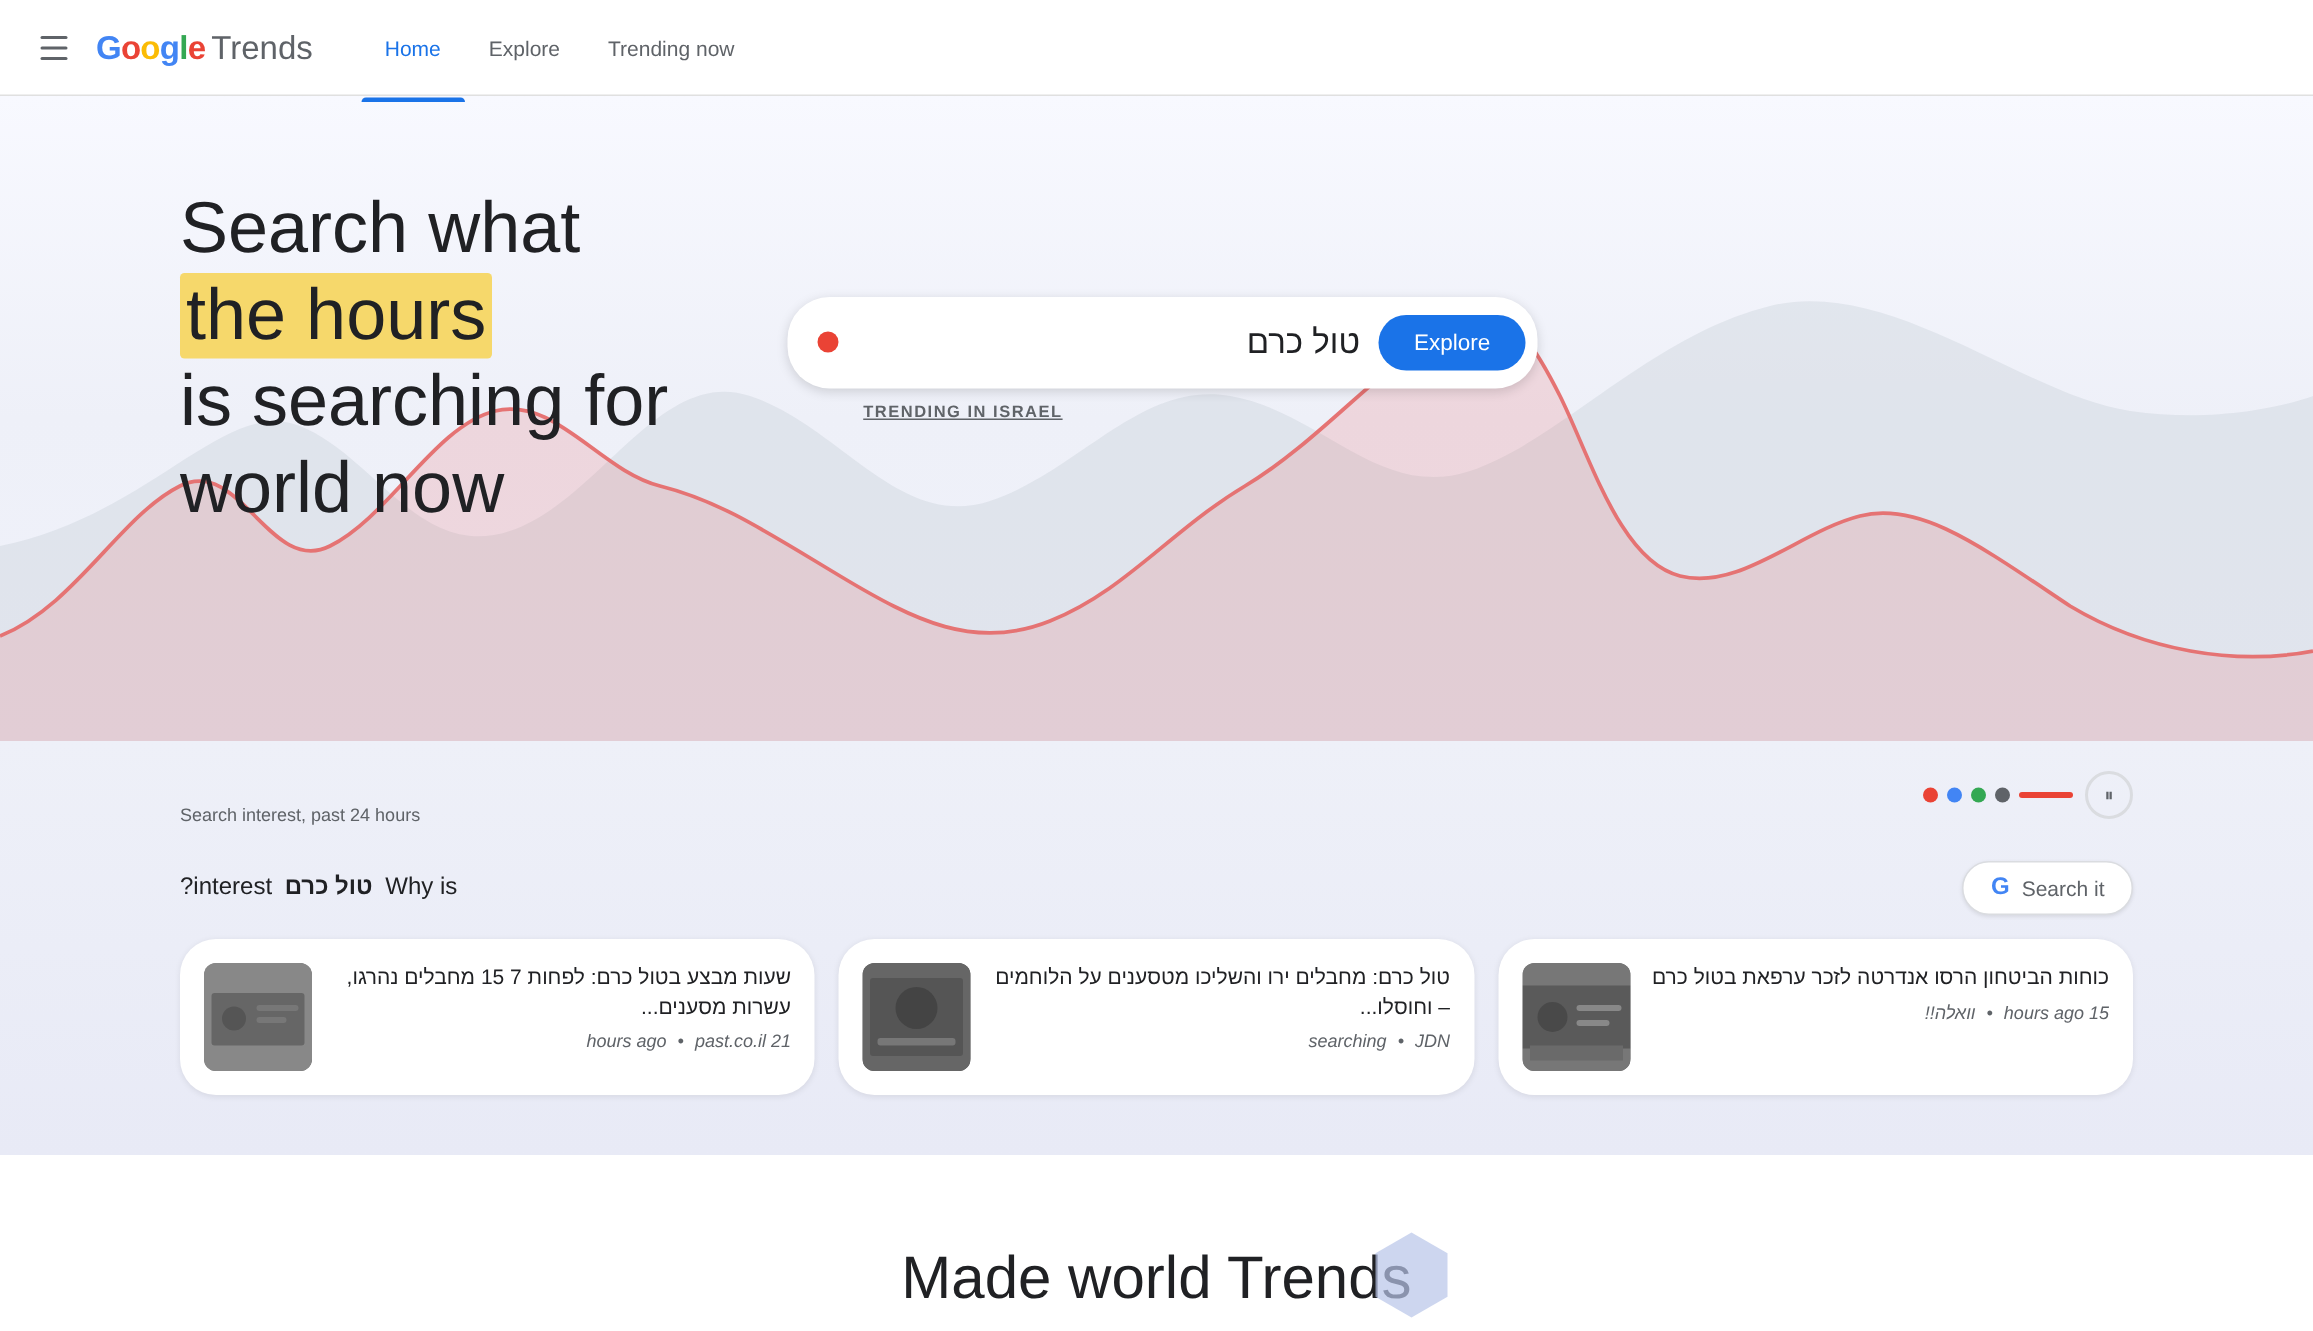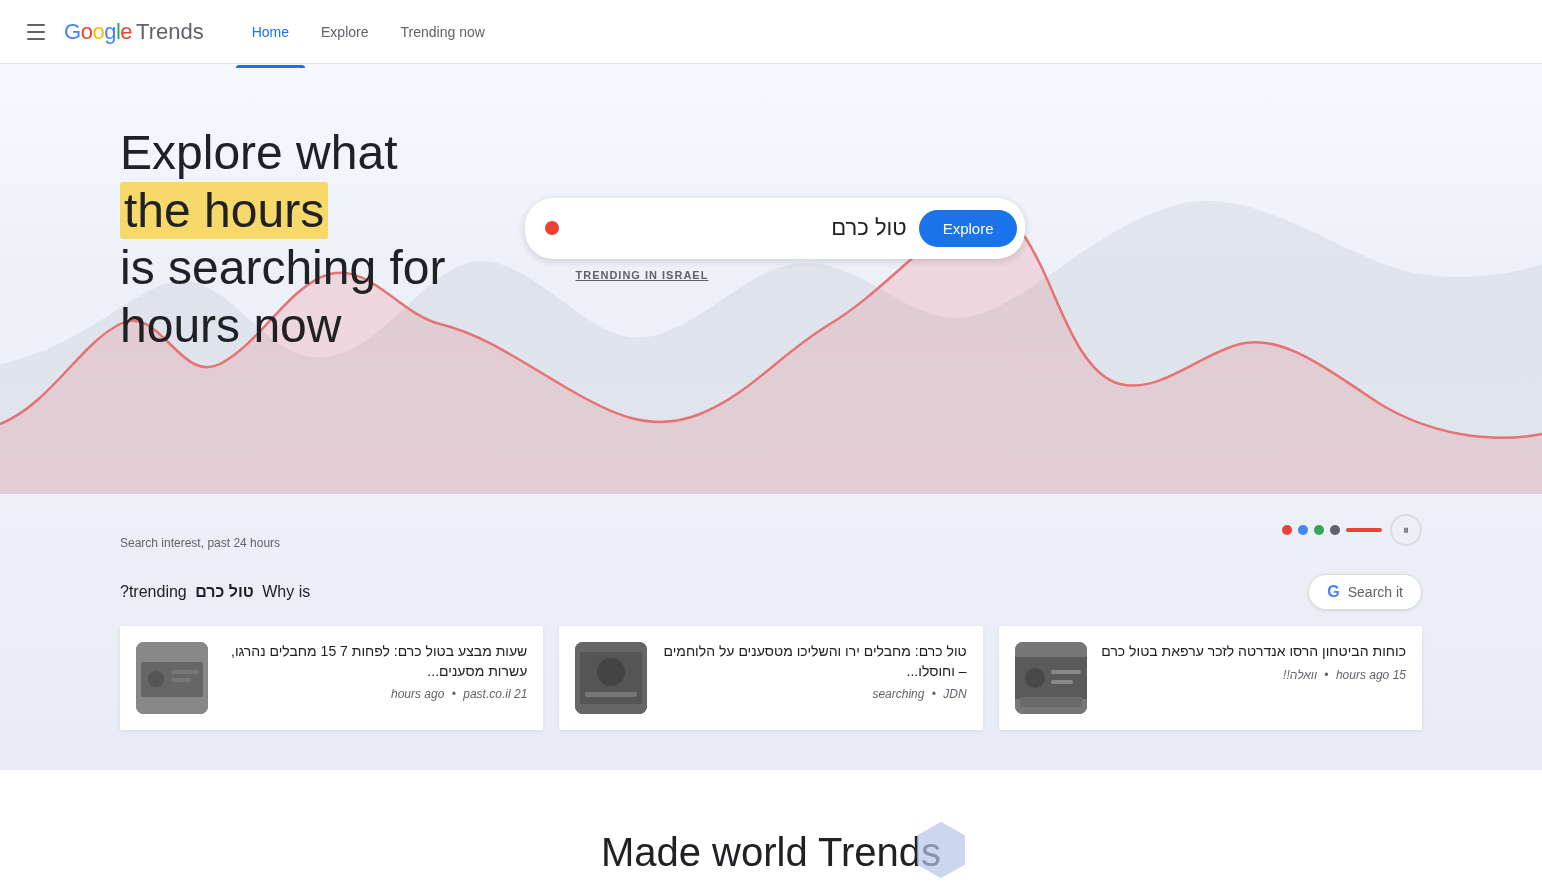--- a/index.html
+++ b/index.html
@@ -36,21 +36,21 @@
       border-radius: 1px;
     }
     .logo {
       display: flex;
       align-items: center;
       margin-right: 32px;
       text-decoration: none;
     }
     .logo-google {
       font-size: 22px;
-      font-weight: 400;
+      font-weight: 700;
       letter-spacing: -0.5px;
     }
     .logo-google .g-blue { color: #4285F4; }
     .logo-google .g-red { color: #EA4335; }
     .logo-google .g-yellow { color: #FBBC05; }
     .logo-google .g-green { color: #34A853; }
     .logo-trends {
       font-size: 22px;
       color: #5f6368;
       font-weight: 400;
@@ -248,21 +248,21 @@
       font-weight: 700;
     }
     .g-icon .gi-blue { color: #4285F4; }
 
     .news-cards {
       display: flex;
       gap: 16px;
     }
     .news-card {
       background: #fff;
-      border-radius: 2px;
+      border-radius: 24px;
       padding: 16px;
       flex: 1;
       display: flex;
       gap: 12px;
       align-items: flex-start;
       box-shadow: 0 1px 4px rgba(0,0,0,0.08);
       cursor: pointer;
     }
     .news-card-img {
       width: 72px;
@@ -362,24 +362,24 @@
     <path d="M0,300 C100,280 150,200 200,220 C250,240 280,310 340,290 C400,270 440,180 500,200 C560,220 600,290 660,270 C720,250 760,190 820,200 C880,210 920,270 980,250 C1040,230 1100,160 1180,140 C1260,120 1350,200 1420,210 C1490,220 1542,200 1542,200 L1542,430 L0,430 Z" fill="rgba(180,190,200,0.25)"></path>
 
     <path d="M0,360 C50,340 80,280 120,260 C160,240 180,320 220,300 C260,280 290,220 330,210 C370,200 400,250 440,260 C480,270 510,290 560,320 C610,350 650,370 700,350 C750,330 780,290 830,260 C880,230 920,180 970,150 C1000,130 1020,160 1040,200 C1060,240 1080,310 1120,320 C1160,330 1200,290 1240,280 C1280,270 1320,300 1380,340 C1430,370 1490,380 1542,370 L1542,430 L0,430 Z" fill="rgba(234,100,100,0.18)"></path>
 
     <path d="M0,360 C50,340 80,280 120,260 C160,240 180,320 220,300 C260,280 290,220 330,210 C370,200 400,250 440,260 C480,270 510,290 560,320 C610,350 650,370 700,350 C750,330 780,290 830,260 C880,230 920,180 970,150 C1000,130 1020,160 1040,200 C1060,240 1080,310 1120,320 C1160,330 1200,290 1240,280 C1280,270 1320,300 1380,340 C1430,370 1490,380 1542,370" fill="none" stroke="#e57373" stroke-width="2.5"></path>
   </svg>
 
   <div class="hero-content">
     <div class="hero-text">
       <h1 class="hero-title">
-        <span>Explore what</span><br>
+        <span>Search what</span><br>
         <span class="highlight">the hours</span><br>
         <span>is searching for</span><br>
-        <span>hours now</span>
+        <span>world now</span>
       </h1>
     </div>
     <div class="hero-search-area">
       <div class="search-box">
         <span class="search-dot"></span>
         <span class="search-term">טול כרם</span>
         <button class="explore-btn">Explore</button>
       </div>
       <div class="trending-label">TRENDING IN ISRAEL</div>
     </div>
@@ -400,21 +400,21 @@
       <button class="pause-btn">
         <span>⏸</span>
       </button>
     </div>
   </div>
 
   <div class="trending-header">
     <div class="trending-title">
       <span>Why is</span>
       <span class="bold-term" style="font-weight:700; margin: 0 4px;">טול כרם</span>
-      <span>trending?</span>
+      <span>interest?</span>
     </div>
     <button class="search-it-btn">
       <span class="g-icon">
         <span class="gi-blue">G</span>
       </span>
       <span>Search it</span>
     </button>
   </div>
 
   <div class="news-cards">

